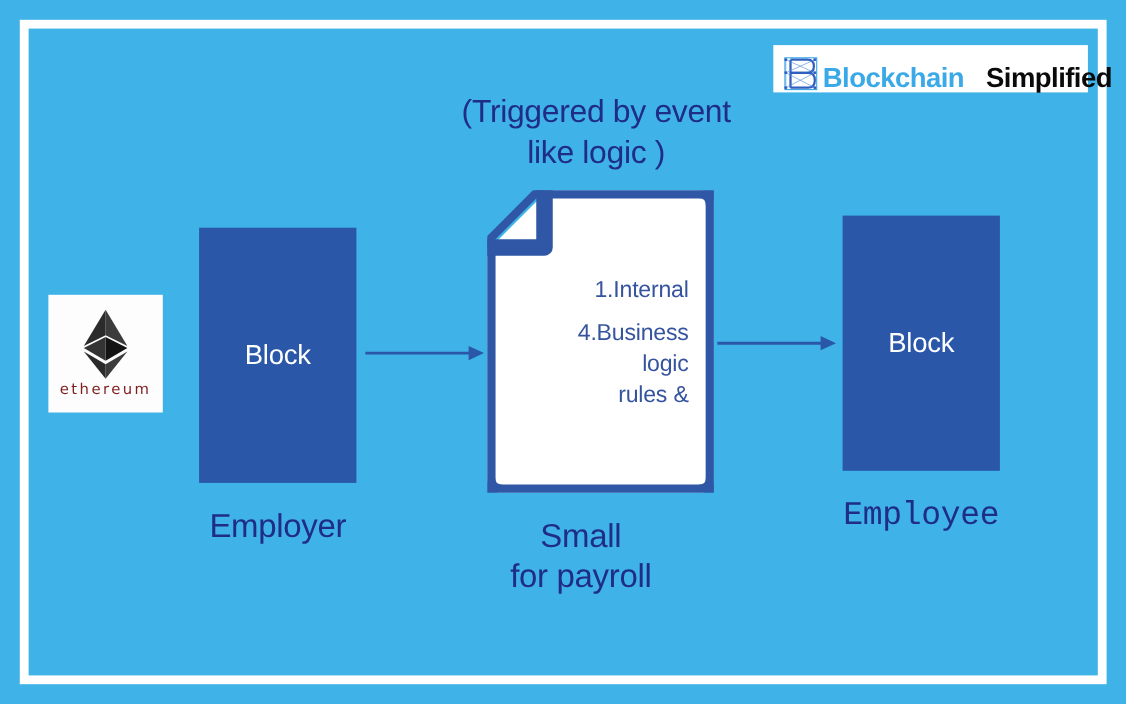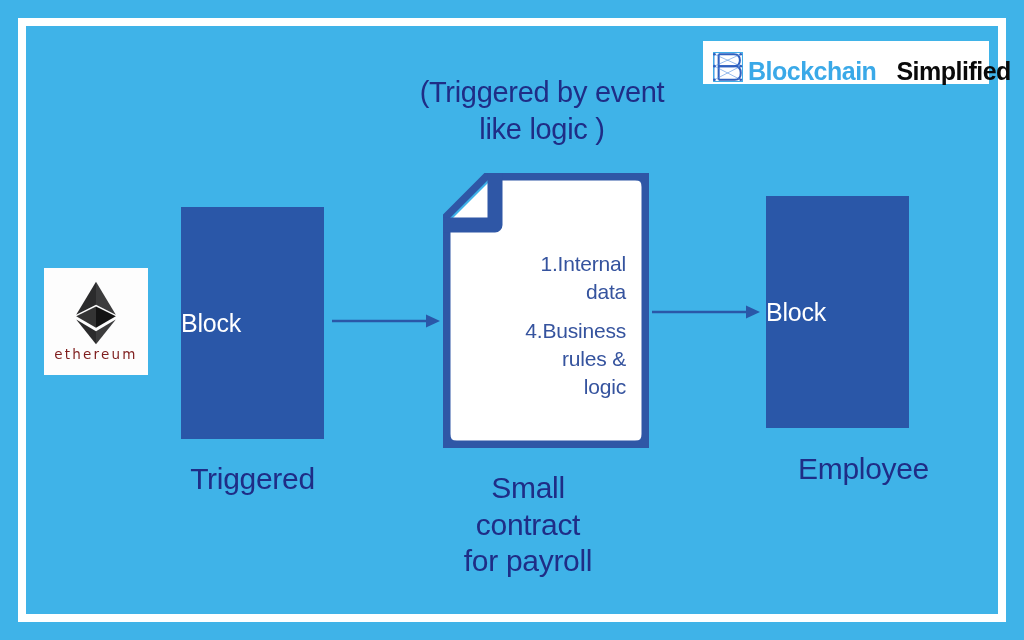--- a/index.html
+++ b/index.html
@@ -58,21 +58,21 @@
     letter-spacing: -0.5px;
     line-height: 1;
   }
   #logo-blockchain { color: #3aa9e8; }
   #logo-simplified { color: #0a0a0a; margin-left: 20px; }
 
   
   #heading {
     position: absolute;
     left: 312px;
-    top: 74px;
+    top: 84px;
     width: 460px;
     text-align: center;
     color: #1f2d86;
     font-size: 29px;
     line-height: 1.28;
     letter-spacing: -0.3px;
   }
 
   
   #eth-tile {
@@ -99,40 +99,40 @@
     margin-top: 0;
     font-family: "DejaVu Sans", sans-serif;
   }
 
   
   .block-box {
     position: absolute;
     background: #2a57a8;
     display: flex;
     align-items: center;
-    justify-content: flex-start;
+    justify-content: center;
   }
   .block-label {
     color: #ffffff;
     font-size: 25px;
     letter-spacing: -0.2px;
   }
   #block-employer { left: 181px; top: 207px; width: 143px; height: 232px; }
   #block-employee { left: 766px; top: 196px; width: 143px; height: 232px; }
 
   .entity-caption {
     position: absolute;
     text-align: center;
     color: #1f2d86;
     font-size: 30px;
     letter-spacing: -0.3px;
     line-height: 1.22;
   }
   #caption-employer { left: 141px; top: 461px; width: 223px; }
-  #caption-employee { left: 752px; top: 451px; width: 223px; }
+  #caption-employee { left: 726px; top: 451px; width: 223px; font-family: Liberation Mono, monospace; }
   #caption-contract { left: 419px; top: 470px; width: 218px; }
 
   
   .arrow-svg { position: absolute; }
   #arrow-1 { left: 332px; top: 311px; }
   #arrow-2 { left: 652px; top: 302px; }
 
   
   #contract-doc {
     position: absolute;
@@ -192,46 +192,44 @@
       <polygon points="26,32 2,44 26,58" fill="#343434"></polygon>
       <polygon points="26,62 26,78 50,48" fill="#3c3c3d"></polygon>
       <polygon points="26,62 2,48 26,78" fill="#2b2b2c"></polygon>
     </svg>
     <div id="eth-word">ethereum</div>
   </div>
 
   <div class="block-box" id="block-employer">
     <span class="block-label">Block</span>
   </div>
-  <div class="entity-caption" id="caption-employer">Triggered</div>
+  <div class="entity-caption" id="caption-employer">Employer</div>
 
   <svg class="arrow-svg" id="arrow-1" width="110" height="20" viewBox="0 0 110 20">
     <line x1="0" y1="10" x2="96" y2="10" stroke="#2a57a8" stroke-width="2.6"></line>
     <polygon points="94,3.5 108,10 94,16.5" fill="#2a57a8"></polygon>
   </svg>
 
   <svg id="contract-doc" viewBox="0 0 206 275">
     <path d="M52 0 H192 Q206 0 206 14 V261 Q206 275 192 275 H14 Q0 275 0 261 V52 Z" fill="#ffffff" stroke="#2f57a6" stroke-width="15" stroke-linejoin="round"></path>
     <path d="M52 0 L52 52 L0 52" fill="#3fb3e8" stroke="none"></path>
     <path d="M52 3 L52 52 L3 52 Z" fill="#ffffff" stroke="none"></path>
     <path d="M52 0 L52 52 L0 52" fill="none" stroke="#2f57a6" stroke-width="15" stroke-linejoin="round" stroke-linecap="round"></path>
   </svg>
 
   <div id="contract-text">
     <div>1.Internal</div>
-    <div>data</div>
     <div class="para-gap"></div>
     <div>4.Business</div>
+    <div>logic</div>
     <div>rules &amp;</div>
-    <div>logic</div>
   </div>
 
   <div class="entity-caption" id="caption-contract">
     <div>Small</div>
-    <div>contract</div>
     <div>for payroll</div>
   </div>
 
   <svg class="arrow-svg" id="arrow-2" width="110" height="20" viewBox="0 0 110 20">
     <line x1="0" y1="10" x2="96" y2="10" stroke="#2a57a8" stroke-width="2.6"></line>
     <polygon points="94,3.5 108,10 94,16.5" fill="#2a57a8"></polygon>
   </svg>
 
   <div class="block-box" id="block-employee">
     <span class="block-label">Block</span>

